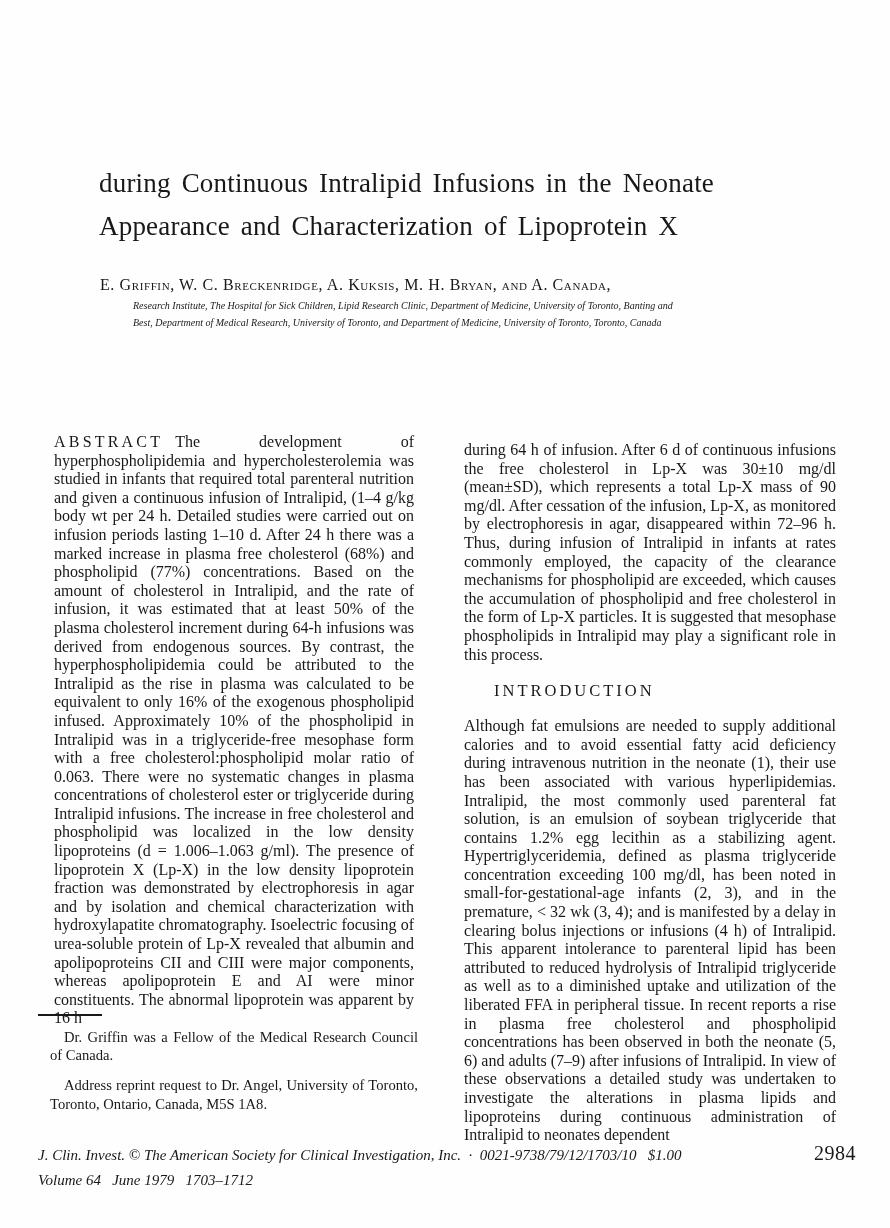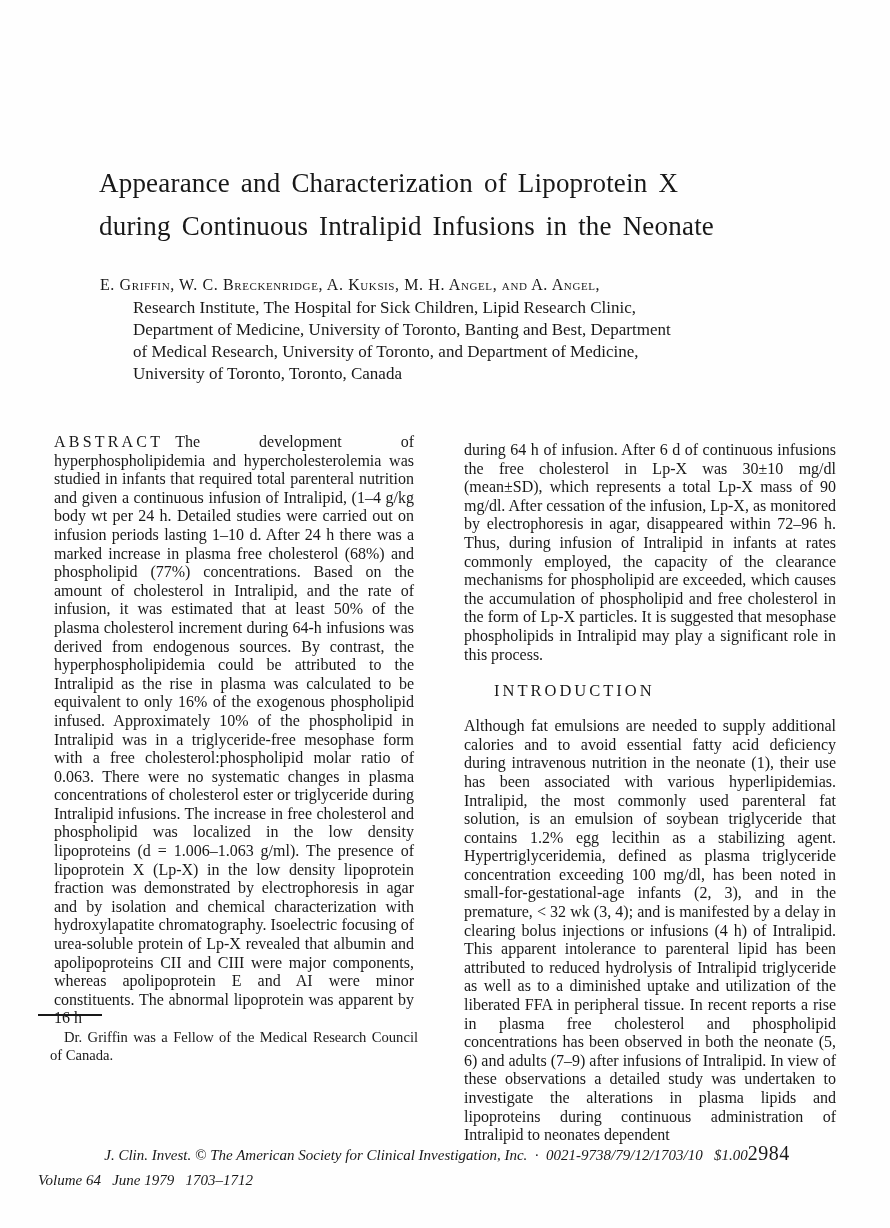--- a/index.html
+++ b/index.html
@@ -13,21 +13,21 @@
     position:absolute; left:99px; top:162px; width:730px;
     font-size:27px; line-height:43px; font-weight:400;
     word-spacing:4px; letter-spacing:0.2px;
   }
   .authors-line {
     position:absolute; left:100px; top:276px; width:640px;
     font-size:16px; font-variant:small-caps; letter-spacing:0.6px;
   }
   .affiliation-text {
     position:absolute; left:133px; top:297px; width:548px;
-    font-size:17px; line-height:22px; 
+    font-size:10px; line-height:17px; font-style:italic;
   }
   .col-left  { position:absolute; left:38px;  top:417px; width:392px; }
   .col-right { position:absolute; left:448px; top:425px; width:404px; }
   .body-text {
     font-size:16px; line-height:18.6px; text-align:justify; margin:16px;
   }
   .abstract-label {
     letter-spacing:3.2px; padding-right:12px; white-space:nowrap;
   }
   .sec-heading {
@@ -35,46 +35,47 @@
     margin:17px 0 7px 46px;
   }
   .footnote-block { position:absolute; left:38px; top:1014px; width:392px; }
   .fn-rule { width:64px; height:2px; background:#181818; margin:0 0 8px 0; border:none; }
   .footnote-block p {
     font-size:14.6px; line-height:18.2px; text-align:justify;
     margin:12px; text-indent:14px;
   }
   .fn-received { font-style:italic; }
   .page-footer { position:absolute; left:38px; top:1142px; width:818px; }
-  .footer-line1 { display:flex; justify-content:center; align-items:baseline; }
+  .footer-line1 { display:flex; justify-content:space-between; align-items:baseline; }
   .footer-journal-line { font-style:italic; font-size:15px; white-space:pre; }
   .footer-page-number { font-size:20px; letter-spacing:0.5px; }
   .footer-volume-line { font-style:italic; font-size:15px; white-space:pre; margin-top:7px; }
 </style>
 </head>
 <body>
 
 <div class="page">
 
   <div class="title-block">
+    <div>during Continuous Intralipid Infusions in the Neonate</div>
     <div>Appearance and Characterization of Lipoprotein X</div>
-    <div>during Continuous Intralipid Infusions in the Neonate</div>
   </div>
 
-  <div class="authors-line">E. Griffin, W. C. Breckenridge, A. Kuksis, M. H. Angel, and A. Angel,</div>
+  <div class="authors-line">E. Griffin, W. C. Breckenridge, A. Kuksis, M. H. Bryan, and A. Canada,</div>
 
   <div class="affiliation-text">Research Institute, The Hospital for Sick Children, Lipid Research Clinic, Department of Medicine, University of Toronto, Banting and Best, Department of Medical Research, University of Toronto, and Department of Medicine, University of Toronto, Toronto, Canada</div>
 
   <div class="col-left">
     <p class="body-text"><span class="abstract-label">ABSTRACT</span><span>The development of hyperphospholipidemia and hypercholesterolemia was studied in infants that required total parenteral nutrition and given a continuous infusion of Intralipid, (1–4 g/kg body wt per 24 h. Detailed studies were carried out on infusion periods lasting 1–10 d. After 24 h there was a marked increase in plasma free cholesterol (68%) and phospholipid (77%) concentrations. Based on the amount of cholesterol in Intralipid, and the rate of infusion, it was estimated that at least 50% of the plasma cholesterol increment during 64-h infusions was derived from endogenous sources. By contrast, the hyperphospholipidemia could be attributed to the Intralipid as the rise in plasma was calculated to be equivalent to only 16% of the exogenous phospholipid infused. Approximately 10% of the phospholipid in Intralipid was in a triglyceride-free mesophase form with a free cholesterol:phospholipid molar ratio of 0.063. There were no systematic changes in plasma concentrations of cholesterol ester or triglyceride during Intralipid infusions. The increase in free cholesterol and phospholipid was localized in the low density lipoproteins (d = 1.006–1.063 g/ml). The presence of lipoprotein X (Lp-X) in the low density lipoprotein fraction was demonstrated by electrophoresis in agar and by isolation and chemical characterization with hydroxylapatite chromatography. Isoelectric focusing of urea-soluble protein of Lp-X revealed that albumin and apolipoproteins CII and CIII were major components, whereas apolipoprotein E and AI were minor constituents. The abnormal lipoprotein was apparent by 16 h</span></p>
   </div>
 
   <div class="footnote-block">
     <hr class="fn-rule">
     <p>Dr. Griffin was a Fellow of the Medical Research Council of Canada.</p>
+    <p>Address reprint request to Dr. Angel, University of Toronto, Toronto, Ontario, Canada, M5S 1A8.</p>
   </div>
 
   <div class="col-right">
     <p class="body-text">during 64 h of infusion. After 6 d of continuous infusions the free cholesterol in Lp-X was 30±10 mg/dl (mean±SD), which represents a total Lp-X mass of 90 mg/dl. After cessation of the infusion, Lp-X, as monitored by electrophoresis in agar, disappeared within 72–96 h. Thus, during infusion of Intralipid in infants at rates commonly employed, the capacity of the clearance mechanisms for phospholipid are exceeded, which causes the accumulation of phospholipid and free cholesterol in the form of Lp-X particles. It is suggested that mesophase phospholipids in Intralipid may play a significant role in this process.</p>
     <h2 class="sec-heading">INTRODUCTION</h2>
     <p class="body-text">Although fat emulsions are needed to supply additional calories and to avoid essential fatty acid deficiency during intravenous nutrition in the neonate (1), their use has been associated with various hyperlipidemias. Intralipid, the most commonly used parenteral fat solution, is an emulsion of soybean triglyceride that contains 1.2% egg lecithin as a stabilizing agent. Hypertriglyceridemia, defined as plasma triglyceride concentration exceeding 100 mg/dl, has been noted in small-for-gestational-age infants (2, 3), and in the premature, &lt; 32 wk (3, 4); and is manifested by a delay in clearing bolus injections or infusions (4 h) of Intralipid. This apparent intolerance to parenteral lipid has been attributed to reduced hydrolysis of Intralipid triglyceride as well as to a diminished uptake and utilization of the liberated FFA in peripheral tissue. In recent reports a rise in plasma free cholesterol and phospholipid concentrations has been observed in both the neonate (5, 6) and adults (7–9) after infusions of Intralipid. In view of these observations a detailed study was undertaken to investigate the alterations in plasma lipids and lipoproteins during continuous administration of Intralipid to neonates dependent</p>
   </div>
 
   <div class="page-footer">
     <div class="footer-line1">

